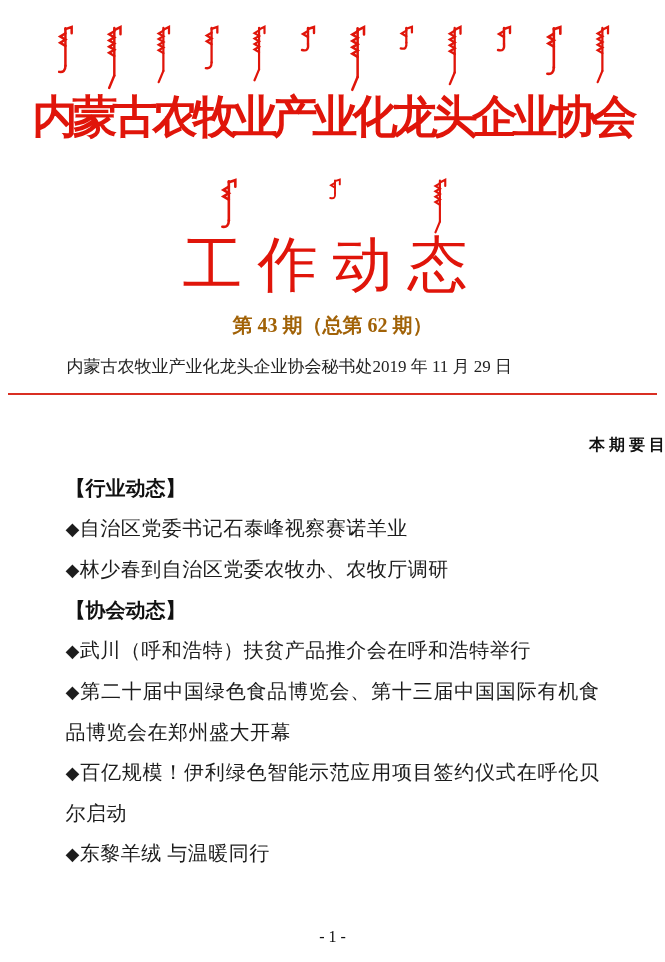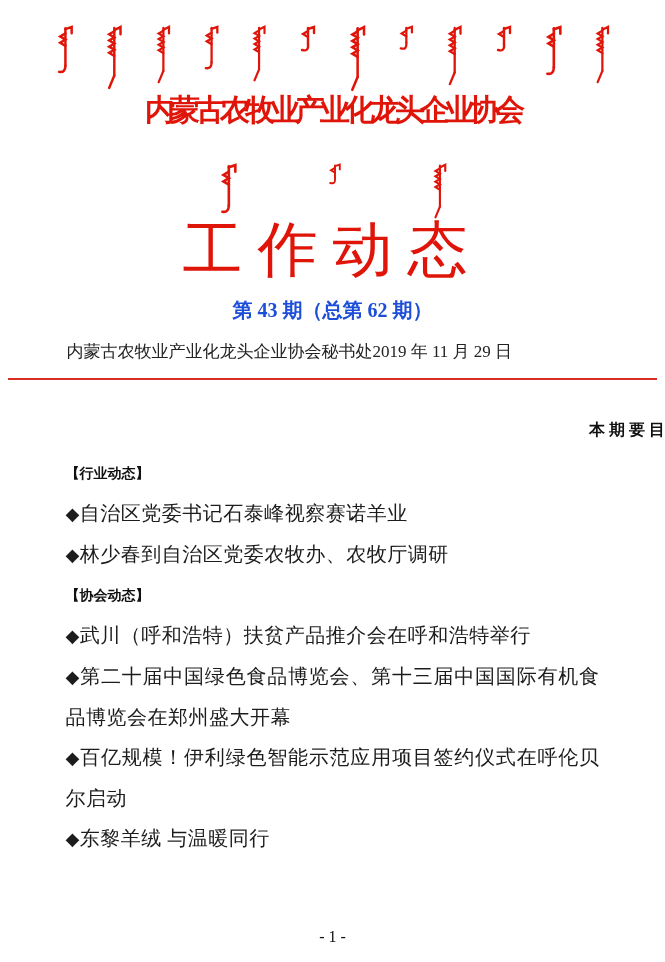--- a/index.html
+++ b/index.html
@@ -21,38 +21,38 @@
   }
   .mongol-row2 {
     width: 230px; margin: 38px auto 0;
     height: 57px;
     display: flex; justify-content: space-between; align-items: flex-start;
   }
   .mw { display: block; }
   .org-name {
     margin-top: 2px;
     text-align: center;
-    font-size: 30px; line-height: 1; font-weight: bold;
+    font-size: 45px; line-height: 1; font-weight: bold;
     letter-spacing: -5px;
     color: #e0150a;
     white-space: nowrap;
   }
   .doc-title {
     margin-top: 0;
     text-align: center;
     font-size: 60px; line-height: 1; font-weight: normal;
     letter-spacing: 15px;
     color: #e0150a;
     white-space: nowrap;
   }
   .issue-line {
     margin-top: 20px;
     text-align: center;
     font-size: 20px; line-height: 1; font-weight: bold;
-    color: #1d4ed8;
+    color: #a16207;
   }
   .pub-row {
     width: 532px; margin: 23px auto 0;
     display: flex; justify-content: flex-start; align-items: baseline;
     font-size: 17px; line-height: 1.1;
     color: #222222;
   }
   .red-rule {
     width: 649px; margin: 16px auto 0;
     border: none;
@@ -65,21 +65,21 @@
     font-size: 16px; line-height: 1.2; font-weight: bold;
     color: #111111;
   }
   .toc {
     width: 534px; margin: 14px auto 0;
   }
   .toc p { line-height: 40px; }
   .toc-section-header {
     font-family: "Liberation Sans", sans-serif;
     font-weight: bold;
-    font-size: 14px;
+    font-size: 20px;
     color: #111111;
   }
   .toc-item {
     font-size: 20px;
     letter-spacing: 0.5px;
     text-align: justify;
     color: #1c1c1c;
   }
   .bullet { font-size: 18px; }
   

